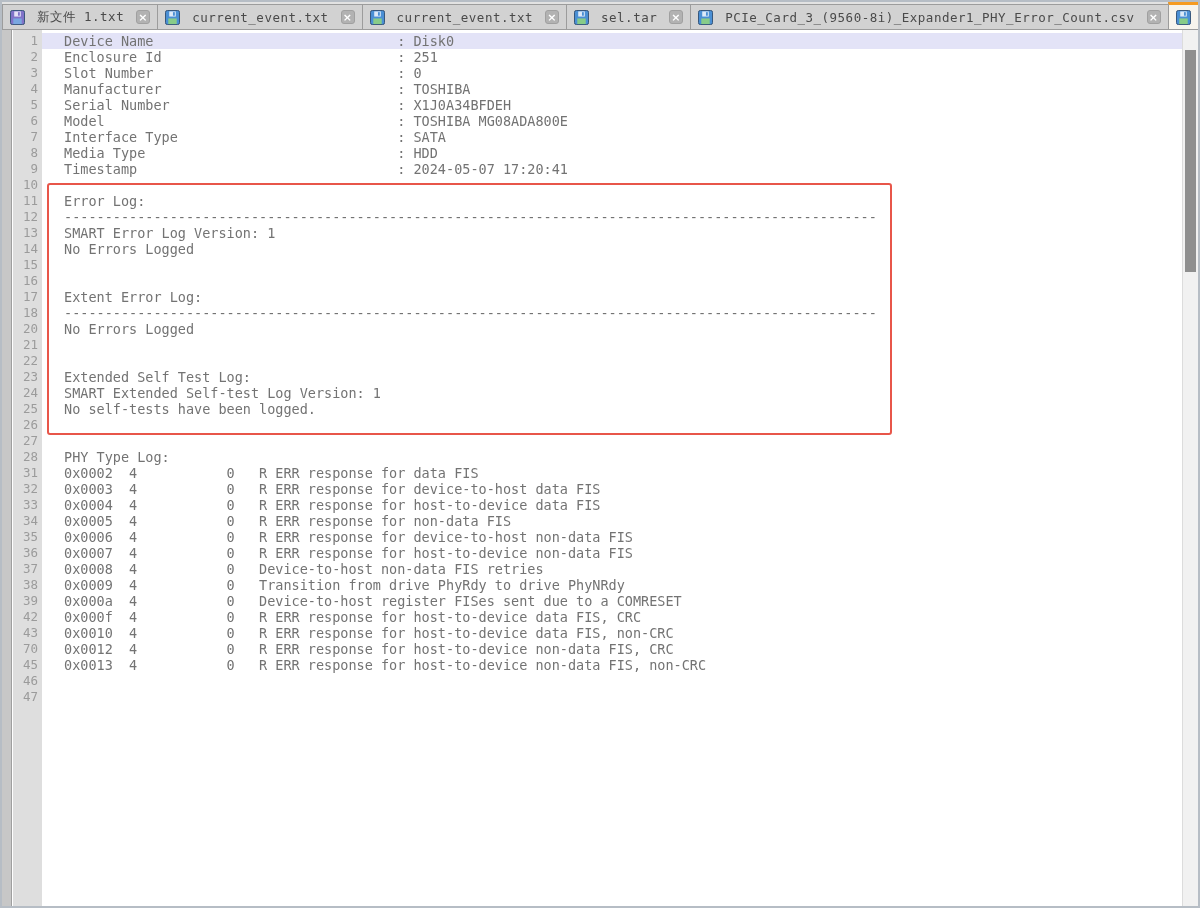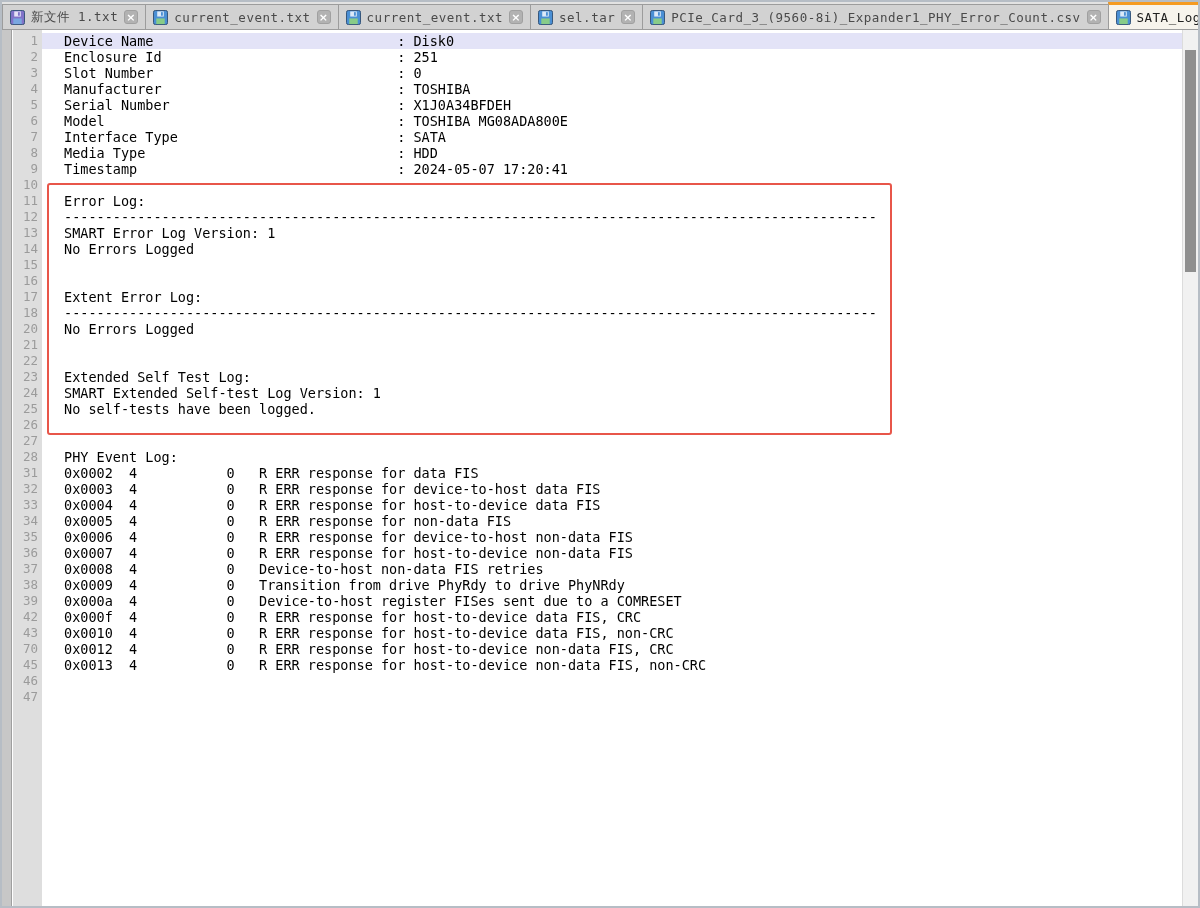--- a/index.html
+++ b/index.html
@@ -11,21 +11,21 @@
     border:2px solid #b6bdc5;background:#ffffff;overflow:hidden;
   }
 
   
   .tabbar{
     position:relative;height:28px;background:#e2e2e2;
     border-bottom:1px solid #9c9c9c;
     display:flex;align-items:flex-end;overflow:hidden;
   }
   .tab{
-    position:relative;height:25px;display:flex;align-items:center;gap:6px;
+    position:relative;height:25px;display:flex;align-items:center;gap:12px;
     padding:0 7px;background:#d2d2d2;
     border:1px solid #9c9c9c;border-bottom:none;margin-right:-1px;
     font-size:12.5px;letter-spacing:0.5px;color:#4a4a4a;cursor:default;
     white-space:nowrap;
   }
   .tab.active{
     height:28px;background:#f7f4ed;color:#202020;z-index:2;
     border-top:3px solid var(--accent,#f59b22);margin-bottom:-1px;
   }
   .tab-label{white-space:nowrap;}
@@ -52,21 +52,21 @@
   .content{
     position:relative;z-index:1;padding-top:3px;margin-right:16px;
   }
   .row{display:flex;height:16px;line-height:16px;font-size:13.5px;}
   .num{
     width:36px;flex:0 0 auto;text-align:right;color:#9b9b9b;
     font-size:12.5px;
   }
   .txt{
     flex:1;margin-left:4px;padding-left:22px;white-space:pre;
-    color:#000000;overflow:hidden;
+    color:#737373;overflow:hidden;
   }
   .row.current .txt{background:#e3e3f7;}
 
   
   .redbox{
     position:absolute;left:45px;top:153px;width:845px;height:252px;
     border:2px solid var(--annot,#e8564a);border-radius:3px;
     z-index:3;pointer-events:none;background:transparent;
   }
 
@@ -250,21 +250,21 @@
         <div class="row">
           <span class="num">26</span>
           <span class="txt"></span>
         </div>
         <div class="row">
           <span class="num">27</span>
           <span class="txt"></span>
         </div>
         <div class="row">
           <span class="num">28</span>
-          <span class="txt">PHY Event Log:</span>
+          <span class="txt">PHY Type Log:</span>
         </div>
         <div class="row">
           <span class="num">31</span>
           <span class="txt">0x0002  4           0   R_ERR response for data FIS</span>
         </div>
         <div class="row">
           <span class="num">32</span>
           <span class="txt">0x0003  4           0   R_ERR response for device-to-host data FIS</span>
         </div>
         <div class="row">

